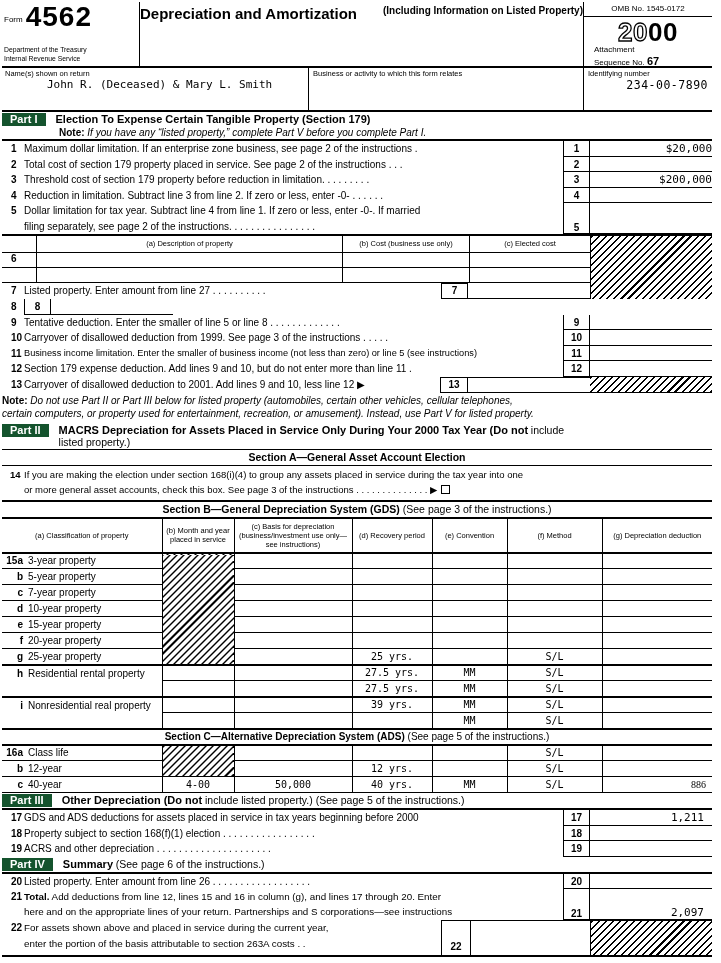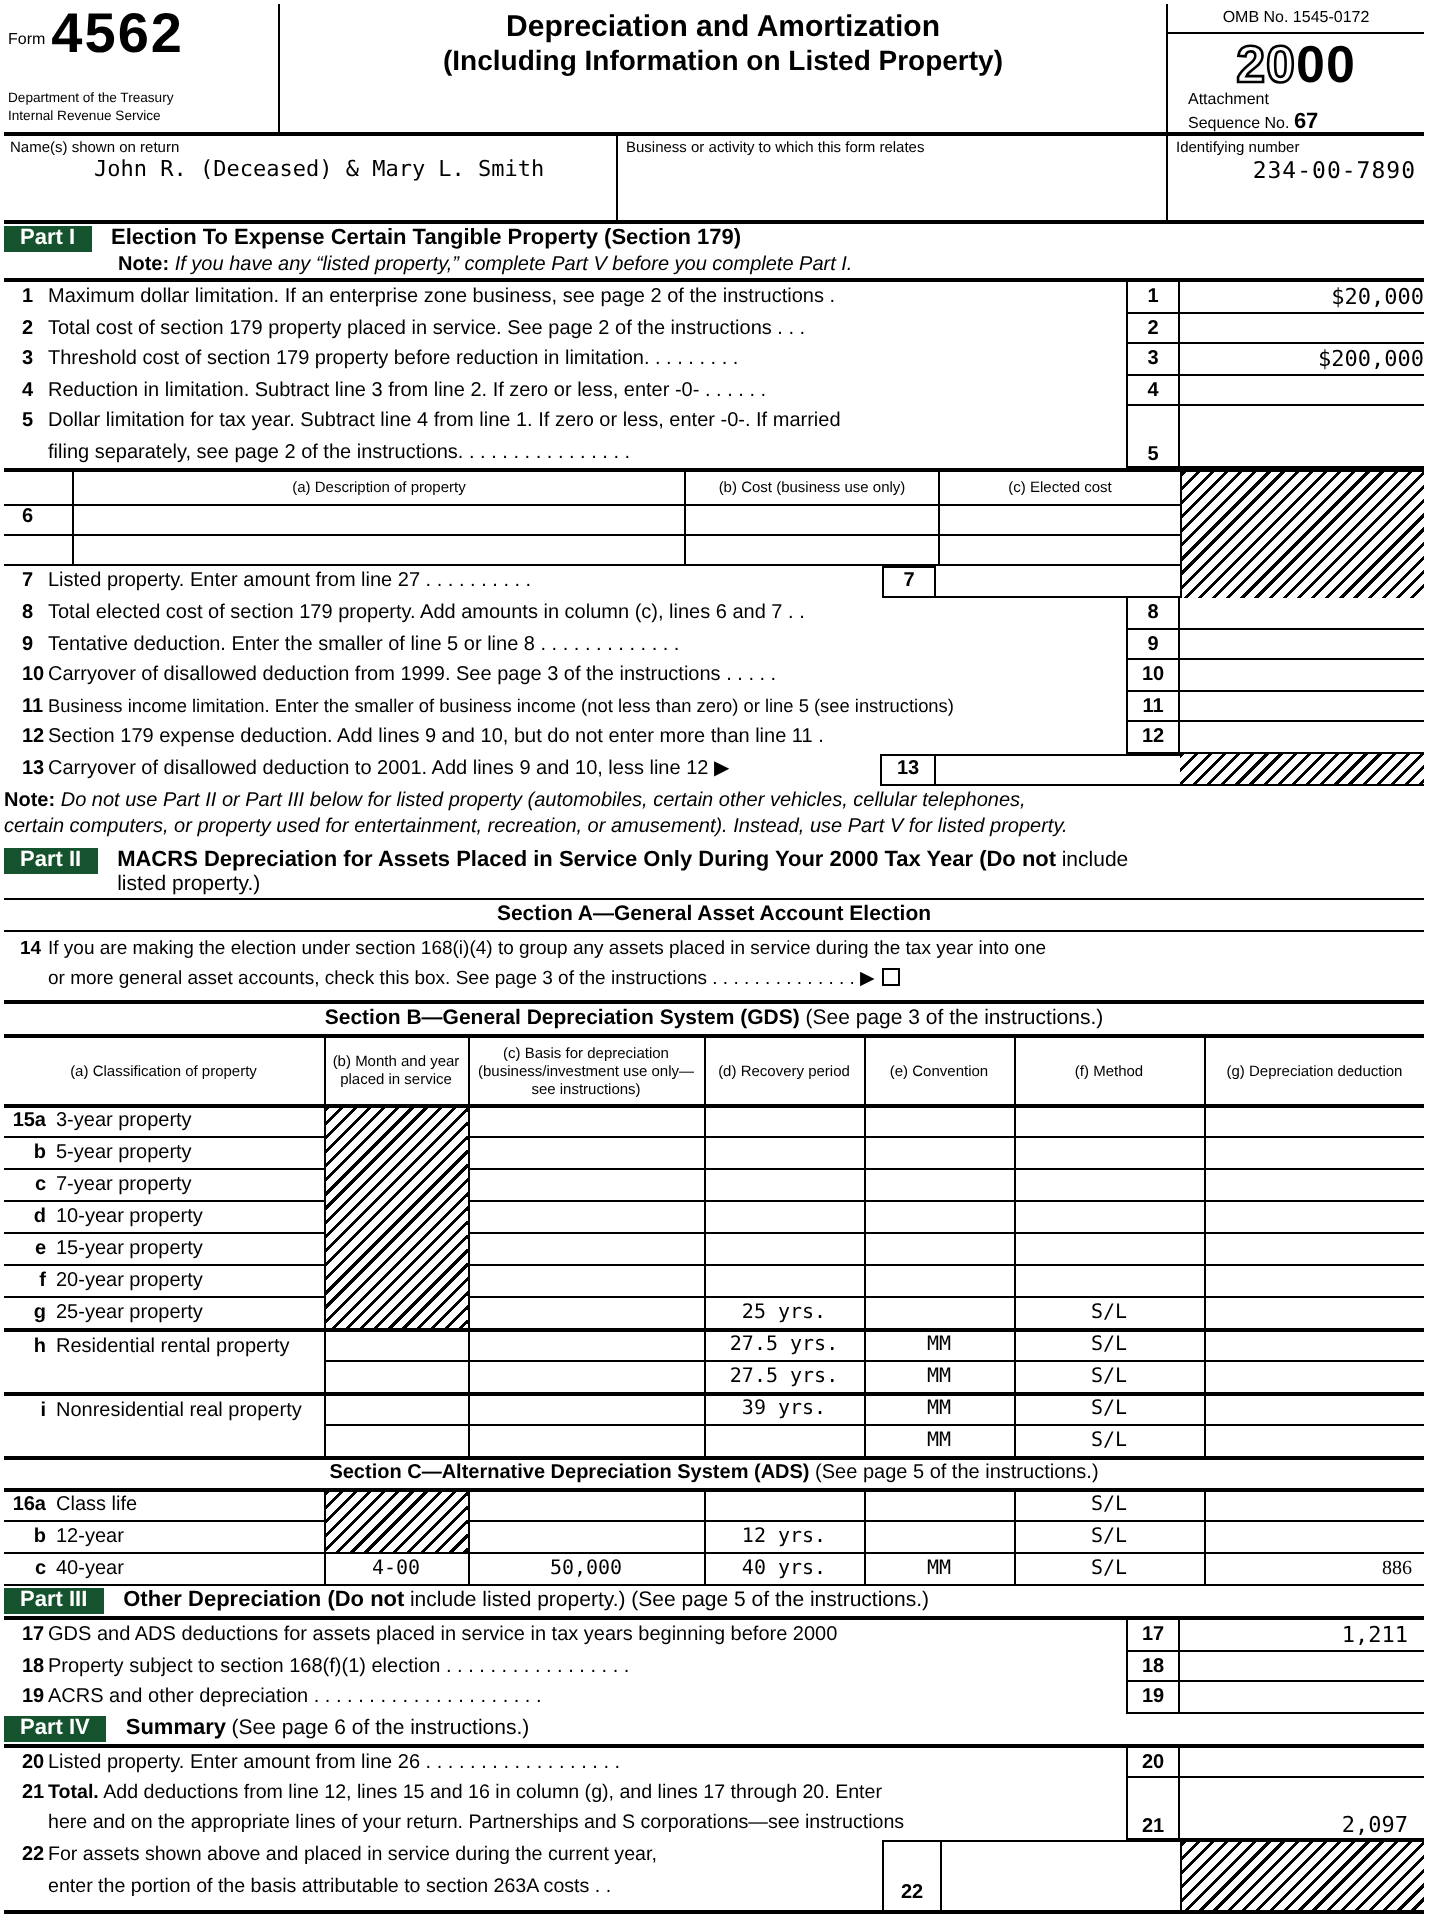--- a/index.html
+++ b/index.html
@@ -12,23 +12,23 @@
   b,.b { font-weight:bold; }
   .hatch { background:repeating-linear-gradient(135deg,#000 0,#000 1.5px,#fff 1.5px,#fff 5px); }
 
   
   .hdr { display:flex; border-bottom:2.5px solid #000; height:66px; }
   .hdr-l { width:138px; border-right:1.5px solid #000; display:flex; flex-direction:column; justify-content:space-between; padding:1px 2px 2px; }
   .f4562 { display:flex; align-items:flex-start; gap:3px; }
   .flab { font-size:8px; padding-top:12px; }
   .fnum { font-size:28px; font-weight:bold; letter-spacing:1px; line-height:1; }
   .dept { font-size:6.8px; line-height:1.3; }
-  .hdr-m { flex:1; display:flex; flex-direction:column; text-align:center; padding:3px 0 3px; }
+  .hdr-m { flex:1; display:flex; justify-content:space-between; text-align:center; padding:3px 0 3px; }
   .htitle { font-size:15px; font-weight:bold; }
-  .hsub  { font-size:14px; font-weight:bold; }
+  .hsub  { font-size:10px; font-weight:bold; }
   .hinstr { display:flex; justify-content:center; gap:30px; font-size:9.5px; font-weight:bold; }
   .hdr-r { width:129px; border-left:1.5px solid #000; display:flex; flex-direction:column; }
   .omb { font-size:8px; border-bottom:1.5px solid #000; padding:2px 0 3px; text-align:center; }
   .yr { font-size:26px; font-weight:bold; text-align:center; line-height:1; padding-top:2px; letter-spacing:0.5px; }
   .yr .out { color:#fff; -webkit-text-stroke:1.3px #000; }
   .att { font-size:8px; padding-left:10px; line-height:1.25; padding-bottom:2px; }
   .att .seq { font-size:11px; font-weight:bold; }
 
   
   .nrow { display:flex; border-bottom:2.5px solid #000; height:44px; }
@@ -244,21 +244,20 @@
     <div class="ln7">
       <span class="n">7</span>
       <span class="t">Listed property. Enter amount from line 27 . . . . . . . . . .</span>
       <span class="nb7">7</span>
       <span class="amt7"></span>
     </div>
   </div>
 
   <div class="ln">
     <span class="n">8</span>
-    <span class="t">Total elected cost of section 179 property. Add amounts in column (c), lines 6 and 7 . .</span>
     <span class="nb">8</span>
     <span class="amt"></span>
   </div>
   <div class="ln">
     <span class="n">9</span>
     <span class="t">Tentative deduction. Enter the smaller of line 5 or line 8 . . . . . . . . . . . . .</span>
     <span class="nb">9</span>
     <span class="amt"></span>
   </div>
   <div class="ln">

